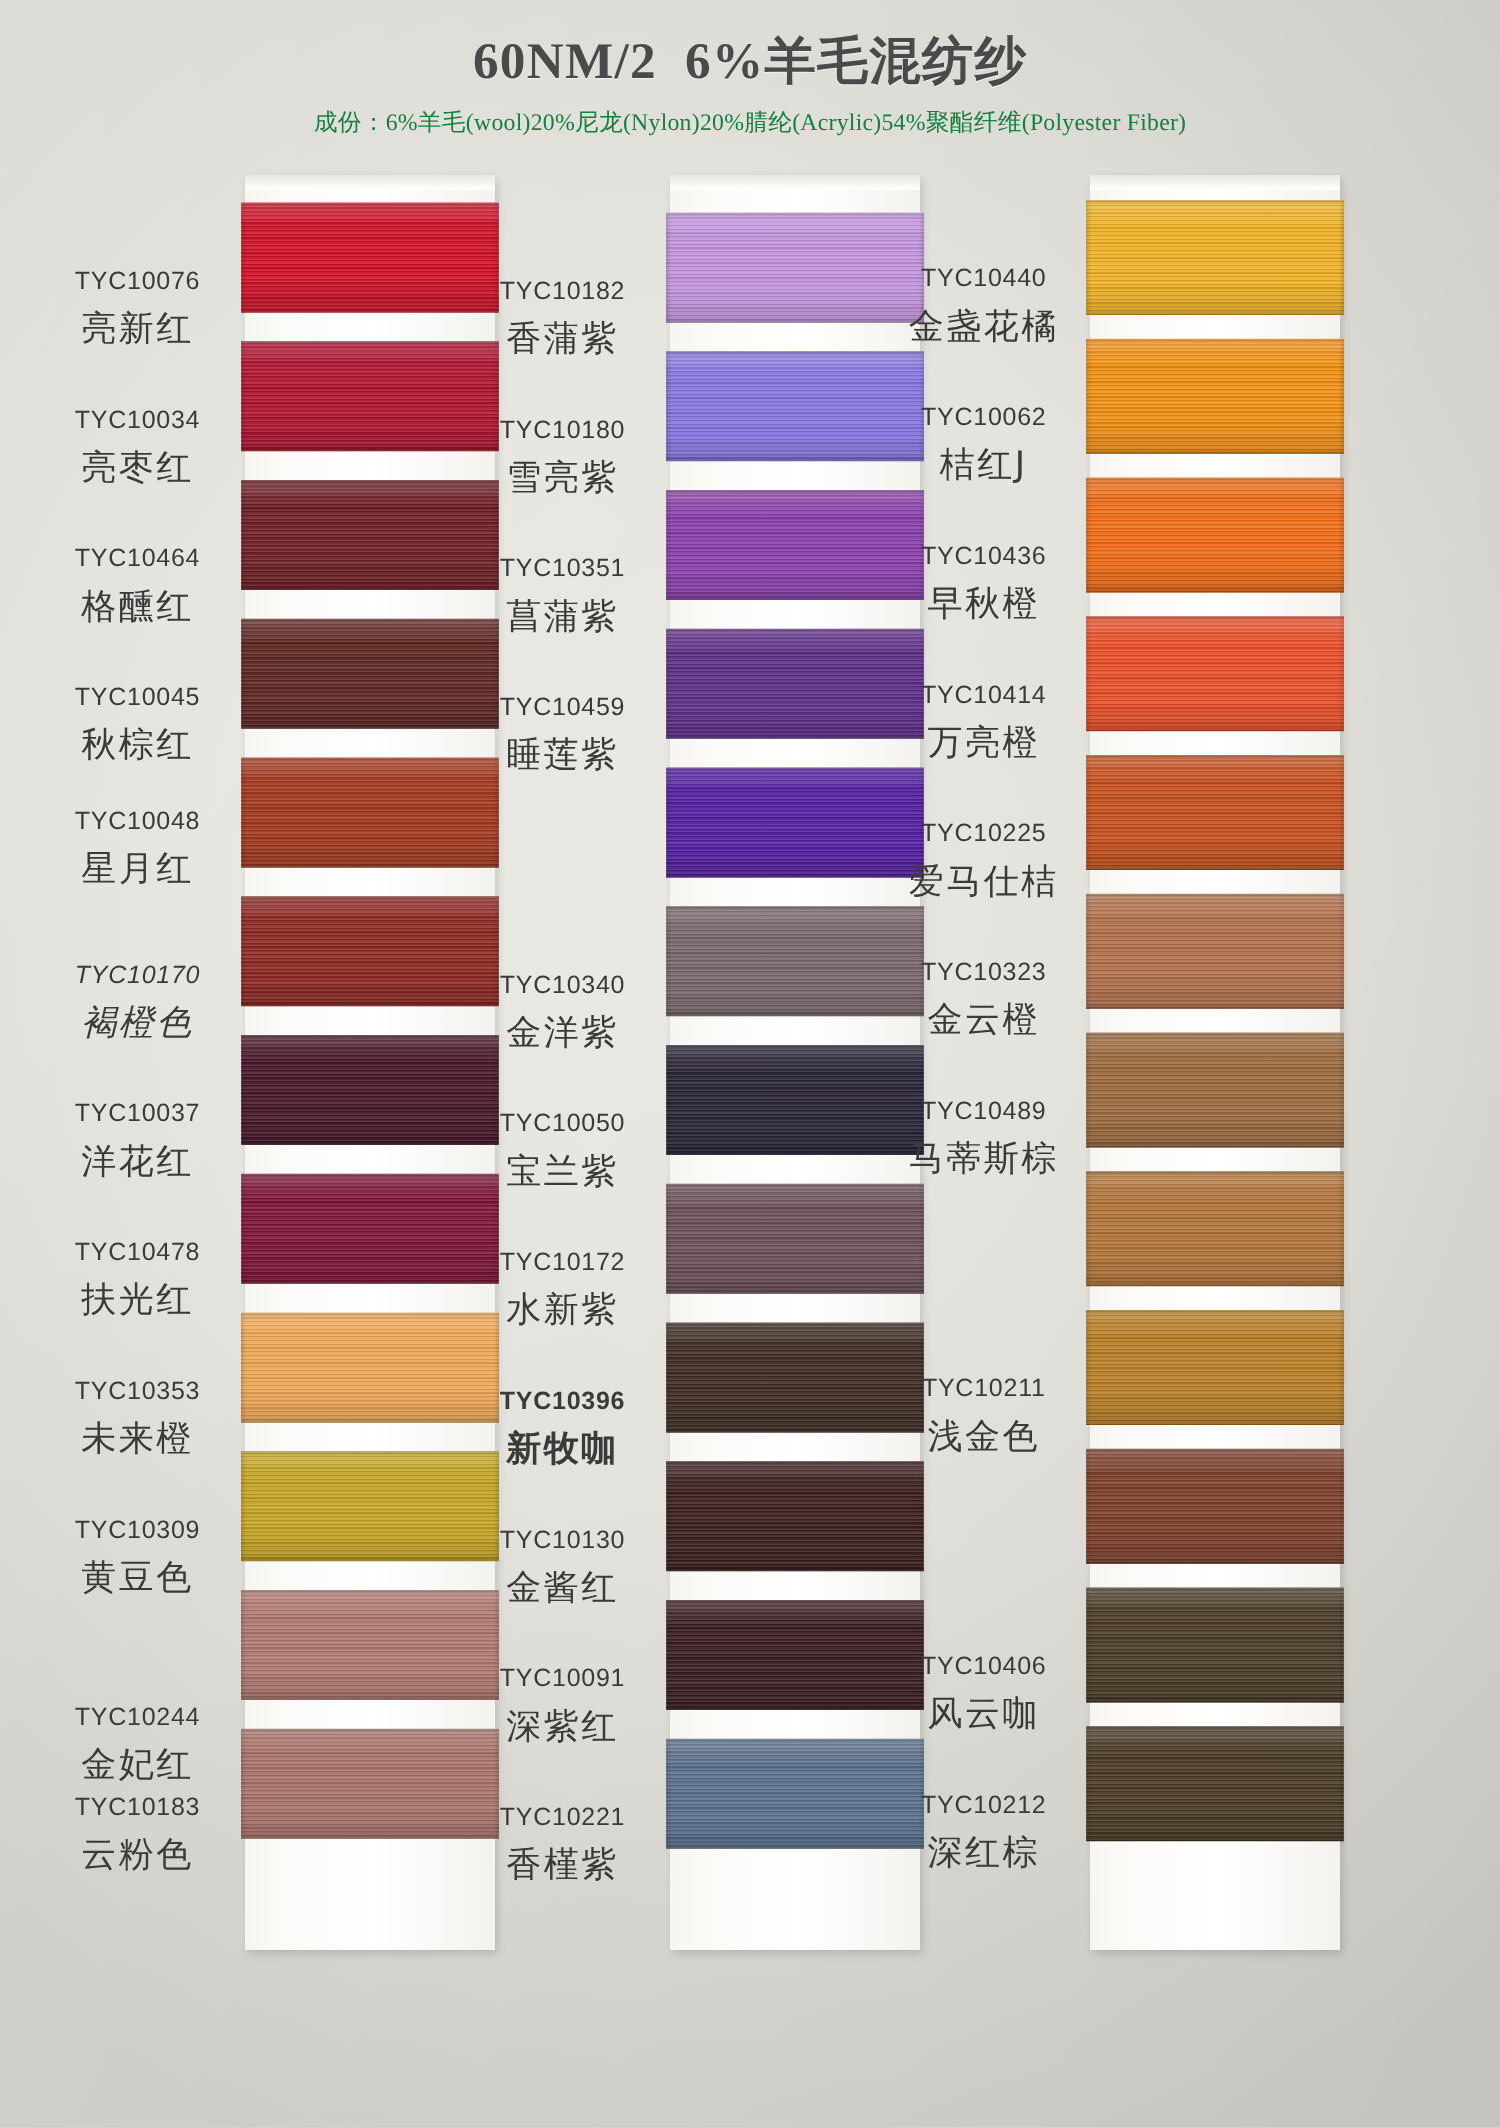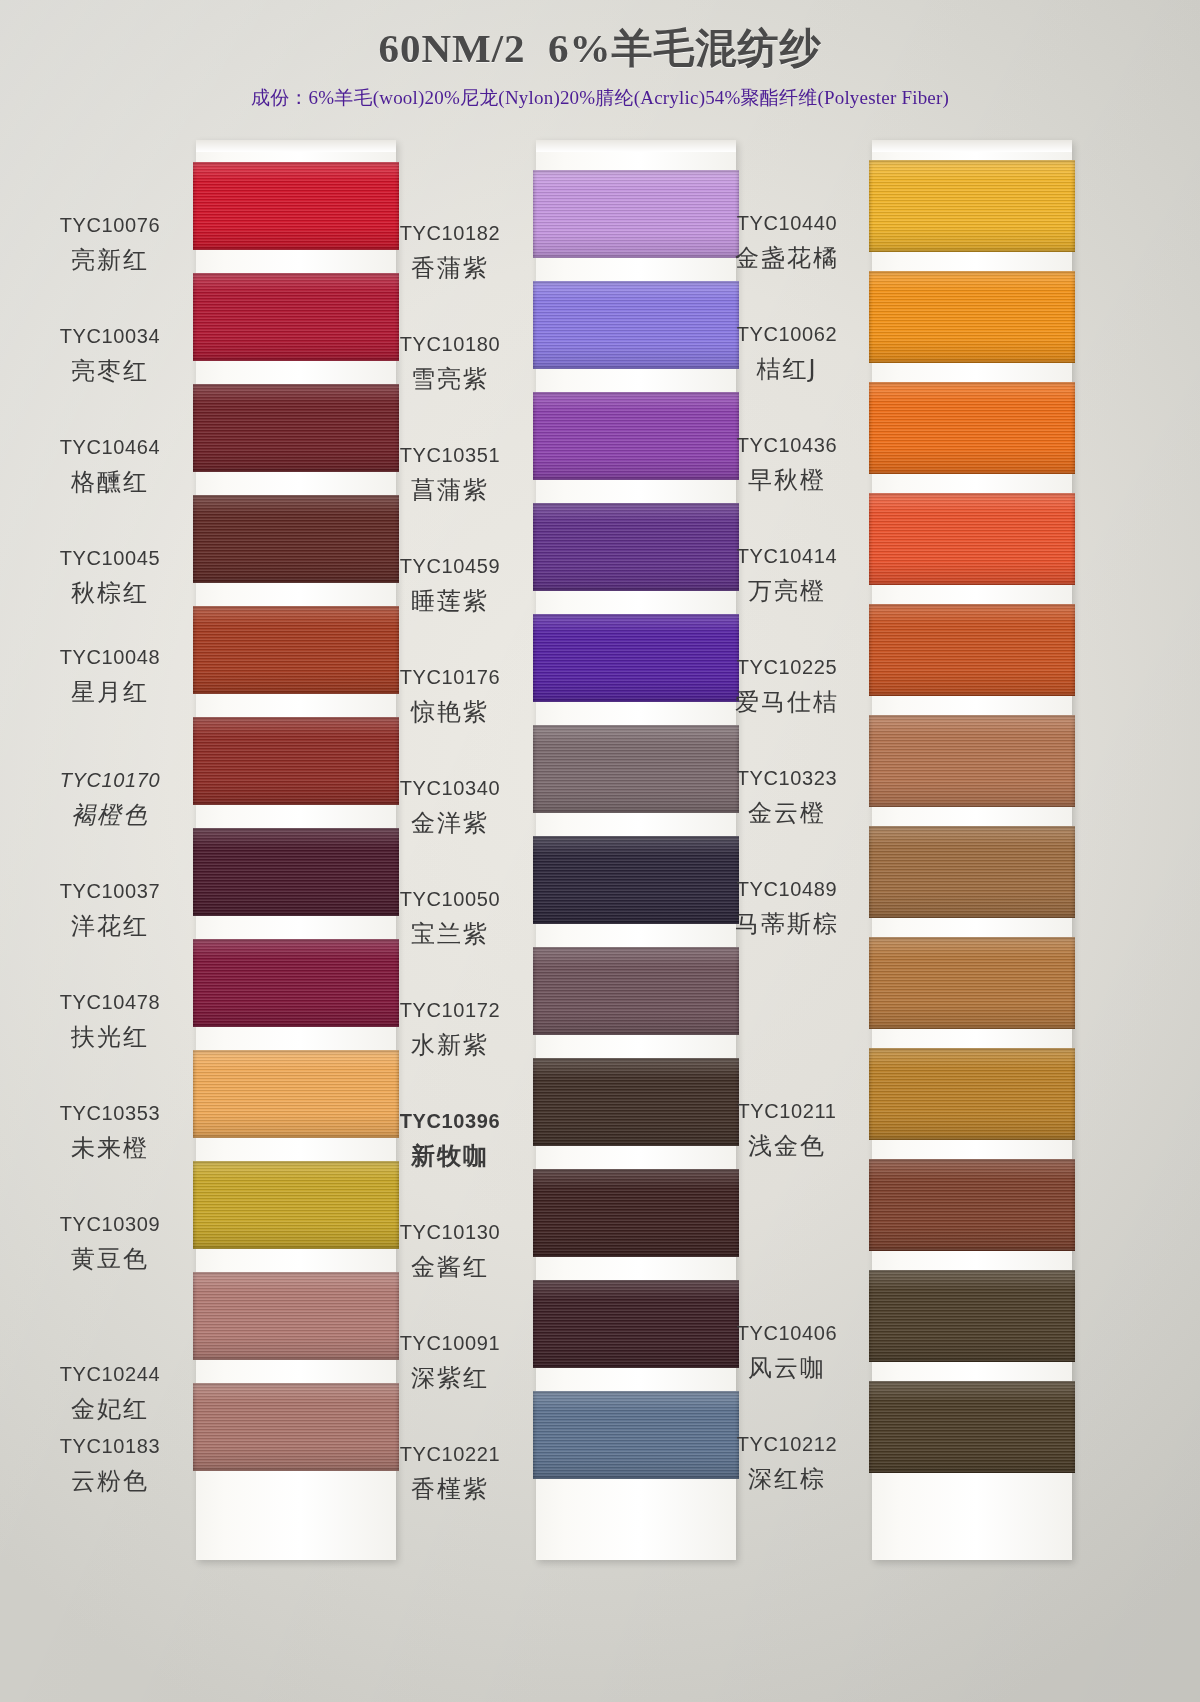--- a/index.html
+++ b/index.html
@@ -25,21 +25,21 @@
   .header{position:absolute;left:0;right:0;top:26px;text-align:center;}
   .title{
     font-family:"Liberation Serif","DejaVu Serif",serif;
     font-size:41px;font-weight:700;color:#4a4a4a;
     letter-spacing:1px;line-height:1.1;
     text-shadow:0 1px 0 rgba(255,255,255,.6);
     white-space:pre;
   }
   .subtitle{
     font-family:"Liberation Serif","DejaVu Serif",serif;
-    font-size:19px;color:#4c1d95;margin-top:14px;letter-spacing:.2px;
+    font-size:19px;color:#15803d;margin-top:14px;letter-spacing:.2px;
   }
 
   
   .cards{position:absolute;left:0;top:140px;width:1200px;height:1470px;}
   .card{
     position:absolute;top:0;
     width:200px;height:1420px;
     background:linear-gradient(90deg,#f6f5f1 0%,#fbfaf7 14%,#ffffff 52%,#f3f2ee 100%);
     box-shadow:2px 3px 7px rgba(0,0,0,.16);
   }
@@ -82,21 +82,21 @@
   .labels{position:absolute;top:140px;left:0;width:1200px;height:1470px;}
   .lab{
     position:absolute;width:180px;text-align:center;
     color:#3c3c3c;line-height:1.32;
   }
   .lab .code{
     font-size:20px;letter-spacing:.6px;color:#3a3a3a;
     font-family:"Liberation Sans","DejaVu Sans",sans-serif;
   }
   .lab .name{
-    font-size:24px;margin-top:7px;color:#3a3a3a;
+    font-size:28px;margin-top:7px;color:#3a3a3a;
     font-family:"DejaVu Sans","Liberation Sans",sans-serif;
     letter-spacing:2px;
   }
   .lab.l1{left:20px;}
   .lab.l2{left:360px;}
   .lab.l3{left:697px;}
 </style>
 </head>
 <body>
 
@@ -213,24 +213,20 @@
       <div class="name">雪亮紫</div>
     </div>
     <div class="lab l2" style="top: 302px;">
       <div class="code">TYC10351</div>
       <div class="name">菖蒲紫</div>
     </div>
     <div class="lab l2" style="top: 413px;">
       <div class="code">TYC10459</div>
       <div class="name">睡莲紫</div>
     </div>
-    <div class="lab l2" style="top: 524px;">
-      <div class="code">TYC10176</div>
-      <div class="name">惊艳紫</div>
-    </div>
     <div class="lab l2" style="top: 635px;">
       <div class="code">TYC10340</div>
       <div class="name">金洋紫</div>
     </div>
     <div class="lab l2" style="top: 746px;">
       <div class="code">TYC10050</div>
       <div class="name">宝兰紫</div>
     </div>
     <div class="lab l2" style="top: 857px;">
       <div class="code">TYC10172</div>

